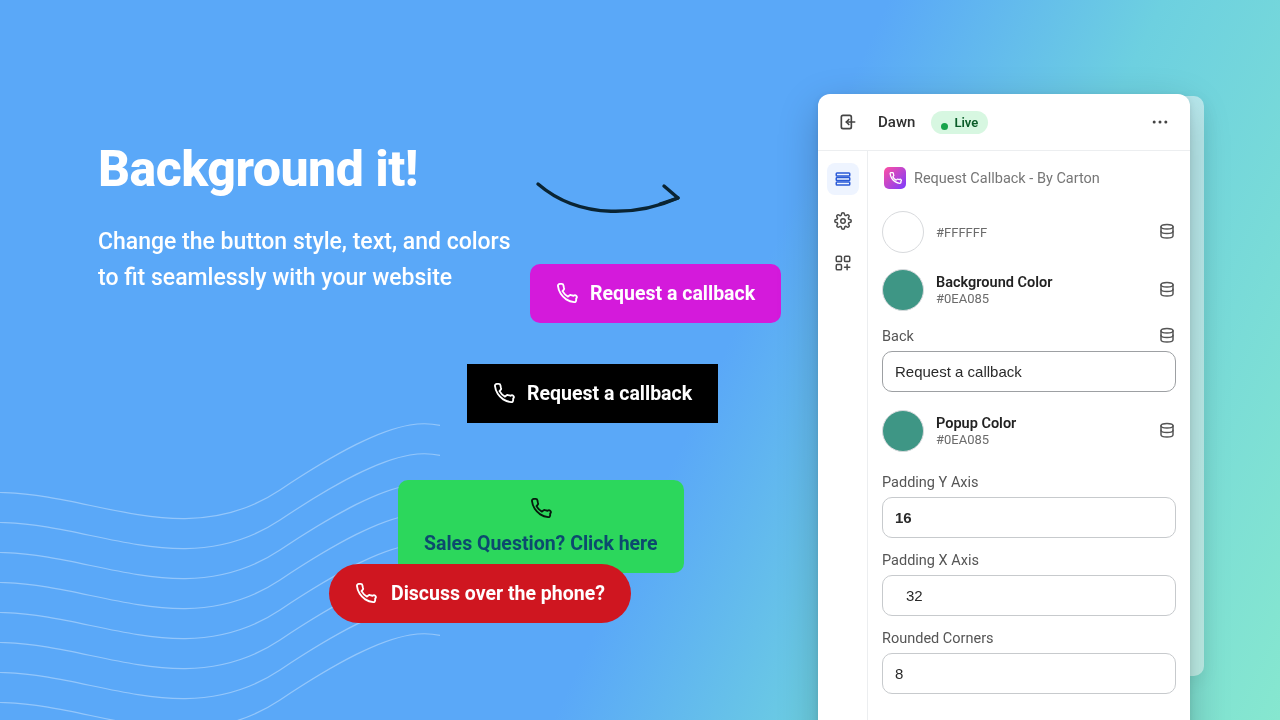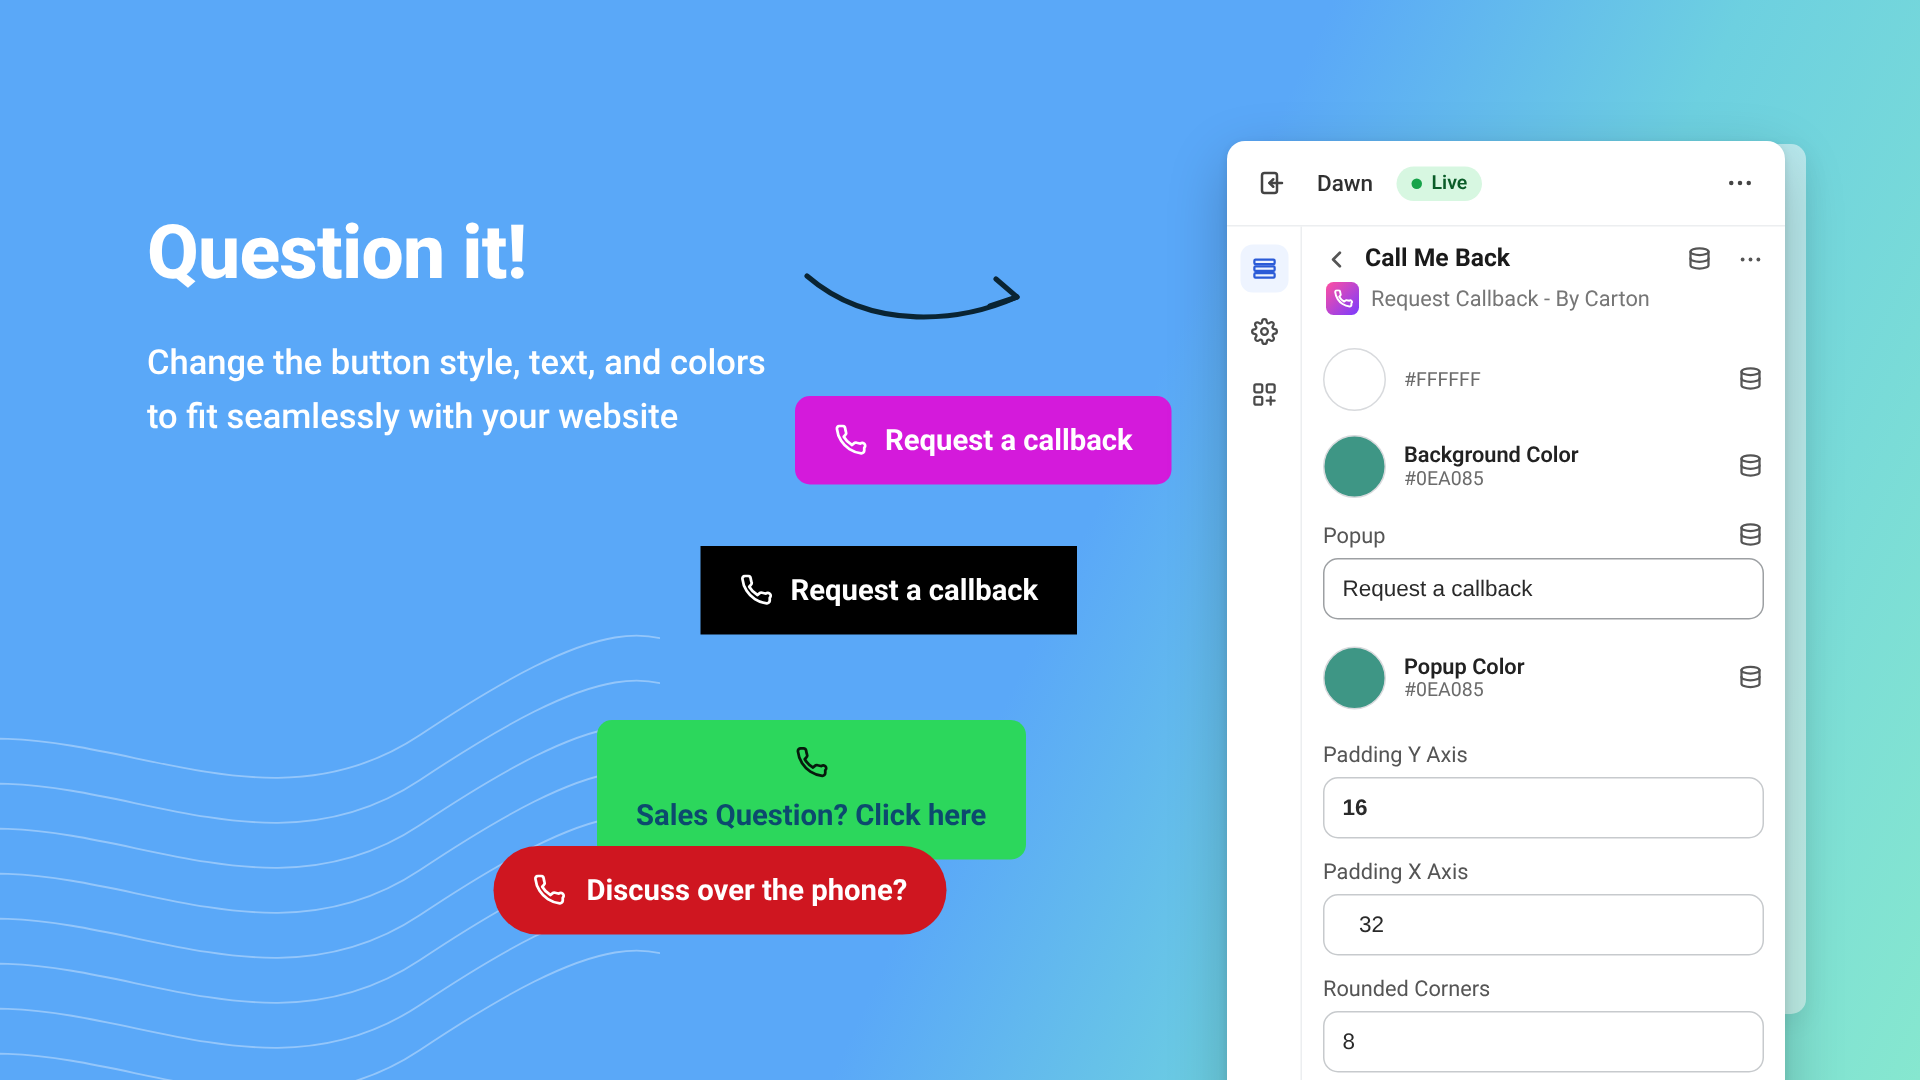--- a/index.html
+++ b/index.html
@@ -43,21 +43,21 @@
     color:#1a1a1a;
     margin-top:44px;
   }
   .panel .topbar {
     display:flex; align-items:center; gap:16px;
     padding:14px 16px; border-bottom:1px solid #eceef0;
   }
   .icon-btn { width:28px; height:28px; display:flex; align-items:center; justify-content:center; border-radius:6px; color:#444; }
   .theme-name { font-size:15px; color:#303030; font-weight:500; }
   .live-badge {
-    display:inline-flex; align-items:center; gap:6px;
+    display:inline-flex; align-items:flex-end; gap:6px;
     background:#d7f7e1; color:#0a5c28; font-size:13px; font-weight:600;
     padding:4px 10px; border-radius:999px;
   }
   .live-badge .dot { width:7px; height:7px; background:#17a34a; border-radius:50%; }
   .topbar .spacer { flex:1; }
 
   .panel .body { flex:1; display:flex; min-height:0; }
   .rail {
     width:50px; border-right:1px solid #eceef0;
     display:flex; flex-direction:column; align-items:center; gap:10px;
@@ -124,21 +124,21 @@
     <path d="M0 330 C120 270 240 390 360 310 S520 230 560 270"></path>
     <path d="M0 300 C120 240 240 360 360 280 S520 200 560 240"></path>
     <path d="M0 270 C120 210 240 330 360 250 S520 170 560 210"></path>
     <path d="M0 240 C120 180 240 300 360 220 S520 140 560 180"></path>
     <path d="M0 210 C120 150 240 270 360 190 S520 110 560 150"></path>
     <path d="M0 180 C120 120 240 240 360 160 S520 80 560 120"></path>
     <path d="M0 150 C120 90  240 210 360 130 S520 50 560 90"></path>
   </svg>
 
   <div class="copy">
-    <h1>Question it!</h1>
+    <h1>Background it!</h1>
     <p>Change the button style, text, and colors to fit seamlessly with your website</p>
   </div>
 
   <svg class="arrow" viewBox="0 0 160 60">
     <path d="M6 14 C 50 52, 110 44, 146 28" fill="none" stroke="#0a2433" stroke-width="3.4" stroke-linecap="round"></path>
     <path d="M146 28 l-14 -12 M146 28 l-18 6" fill="none" stroke="#0a2433" stroke-width="3.4" stroke-linecap="round"></path>
   </svg>
 
   <div class="demo-btn magenta">
     <svg class="phone" viewBox="0 0 24 24" fill="none" stroke="#fff" stroke-width="2" stroke-linecap="round" stroke-linejoin="round">
@@ -215,43 +215,20 @@
               <rect x="3" y="3" width="7" height="7" rx="1.5"></rect>
               <rect x="14" y="3" width="7" height="7" rx="1.5"></rect>
               <rect x="3" y="14" width="7" height="7" rx="1.5"></rect>
               <path d="M17.5 14v7M14 17.5h7"></path>
             </svg>
         </div>
       </div>
 
       <div class="content">
 
-        <div class="crumb">
-          <div>
-            <svg class="back" viewBox="0 0 24 24" fill="none" stroke="currentColor" stroke-width="2.4" stroke-linecap="round" stroke-linejoin="round">
-                <polyline points="15 18 9 12 15 6"></polyline>
-              </svg>
-          </div>
-          <div class="title">Call Me Back</div>
-          <div class="grow"></div>
-          <div>
-            <svg class="ic" viewBox="0 0 24 24" fill="none" stroke="currentColor" stroke-width="2" stroke-linecap="round" stroke-linejoin="round">
-                <ellipse cx="12" cy="5" rx="8" ry="3"></ellipse>
-                <path d="M4 5v6c0 1.66 3.58 3 8 3s8-1.34 8-3V5"></path>
-                <path d="M4 11v6c0 1.66 3.58 3 8 3s8-1.34 8-3v-6"></path>
-              </svg>
-          </div>
-          <div style="margin-left:6px;">
-            <svg class="ic" viewBox="0 0 24 24" fill="currentColor">
-                <circle cx="5" cy="12" r="1.7"></circle>
-                <circle cx="12" cy="12" r="1.7"></circle>
-                <circle cx="19" cy="12" r="1.7"></circle>
-              </svg>
-          </div>
-        </div>
 
         <div class="app-row">
           <div class="app-icon">
             <svg viewBox="0 0 24 24" fill="none" stroke="#fff" stroke-width="2.4" stroke-linecap="round" stroke-linejoin="round">
                 <path d="M22 16.92v2a2 2 0 0 1-2.18 2 19.8 19.8 0 0 1-8.63-3.07 19.5 19.5 0 0 1-6-6A19.8 19.8 0 0 1 2.12 3.18 2 2 0 0 1 4.11 1h2a2 2 0 0 1 2 1.72c.12.92.33 1.82.63 2.68a2 2 0 0 1-.45 2.11L7.09 8.91a16 16 0 0 0 6 6l1.4-1.2a2 2 0 0 1 2.11-.45c.86.3 1.76.51 2.68.63A2 2 0 0 1 22 16.92z"></path>
               </svg>
           </div>
           <div class="app-name">Request Callback - By Carton</div>
         </div>
 
@@ -277,21 +254,21 @@
           </div>
           <svg class="db" viewBox="0 0 24 24" fill="none" stroke="currentColor" stroke-width="2" stroke-linecap="round" stroke-linejoin="round">
               <ellipse cx="12" cy="5" rx="8" ry="3"></ellipse>
               <path d="M4 5v6c0 1.66 3.58 3 8 3s8-1.34 8-3V5"></path>
               <path d="M4 11v6c0 1.66 3.58 3 8 3s8-1.34 8-3v-6"></path>
             </svg>
         </div>
 
         
         <div class="field-label-row">
-          <div class="field-label">Popup</div>
+          <div class="field-label">Back</div>
           <svg class="db" style="width:18px;height:18px;color:#555" viewBox="0 0 24 24" fill="none" stroke="currentColor" stroke-width="2" stroke-linecap="round" stroke-linejoin="round">
               <ellipse cx="12" cy="5" rx="8" ry="3"></ellipse>
               <path d="M4 5v6c0 1.66 3.58 3 8 3s8-1.34 8-3V5"></path>
               <path d="M4 11v6c0 1.66 3.58 3 8 3s8-1.34 8-3v-6"></path>
             </svg>
         </div>
         <input class="input tight" value="Request a callback" style="">
 
         
         <div class="row" style="margin-top:10px;">

